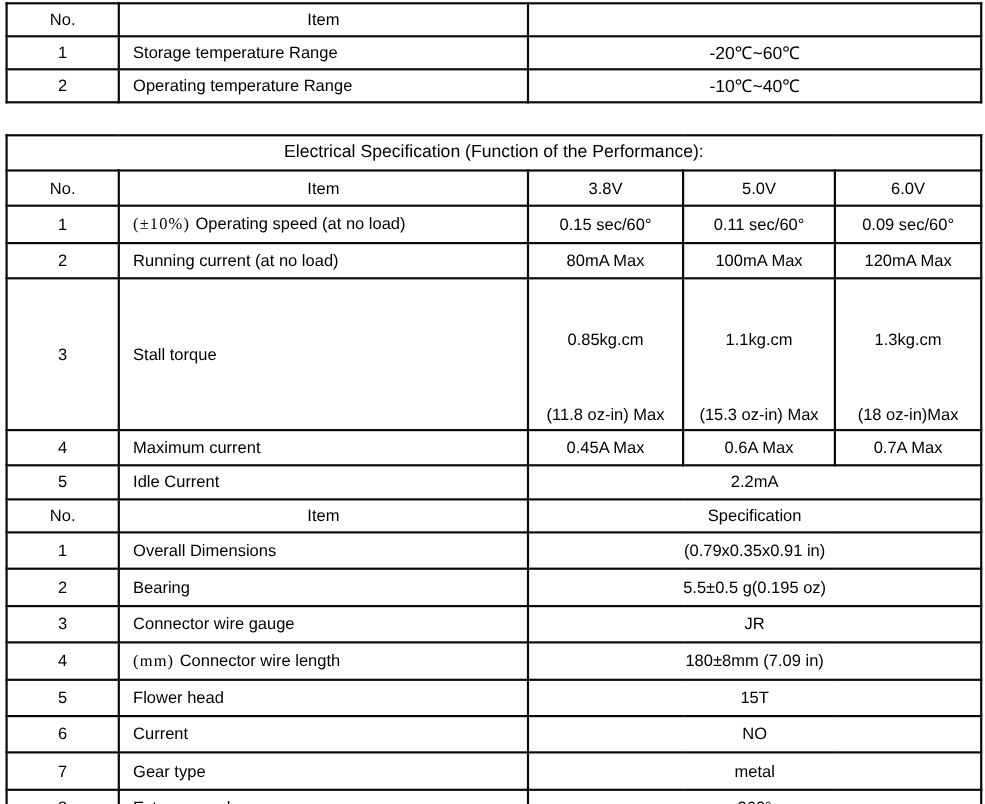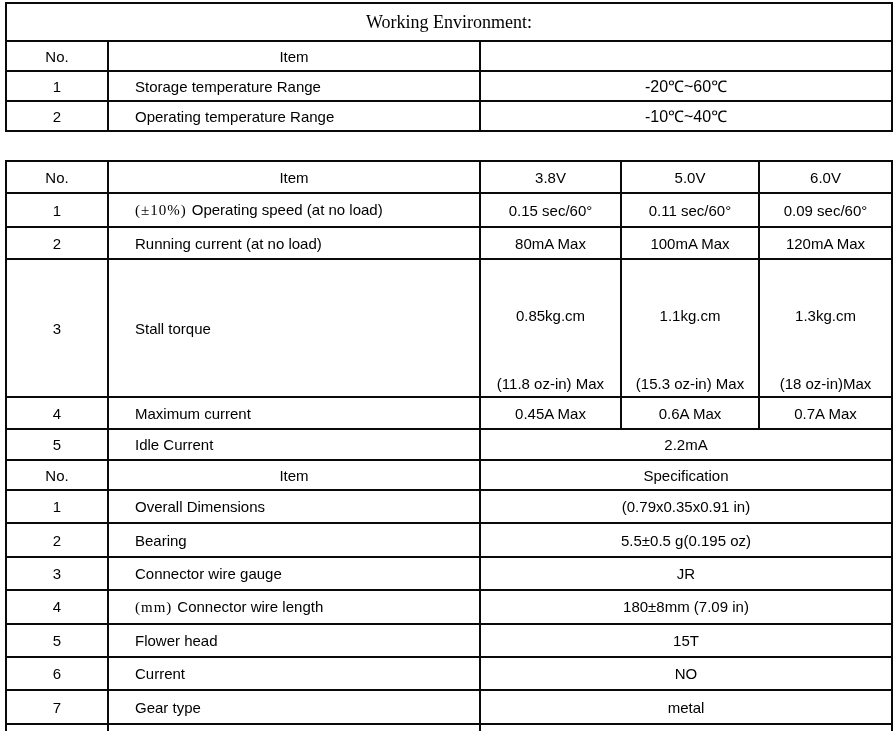--- a/index.html
+++ b/index.html
@@ -27,21 +27,21 @@
     padding: 0;
     vertical-align: middle;
     font-size: 15px;
     text-align: center;
     overflow: hidden;
     white-space: nowrap;
   }
   .t-working { margin-bottom: 28px; }
   .item-cell {
     text-align: left;
-    padding-left: 26px;
+    padding-left: 12px;
   }
   .title-serif {
     font-family: "Liberation Serif", "DejaVu Serif", serif;
     font-size: 18px;
     text-align: center;
   }
   .title-sans {
     font-size: 16px;
     text-align: center;
   }
@@ -69,23 +69,20 @@
 
 <div class="page">
 
   <table class="t-working">
     <colgroup>
         <col style="width:102px">
         <col style="width:372px">
         <col style="width:412px">
       </colgroup>
     <tbody>
-        <tr class="h38">
-      <td colspan="3" class="title-serif">Working Environment:</td>
-    </tr>
     <tr class="h30">
       <td>No.</td>
       <td>Item</td>
       <td></td>
     </tr>
     <tr class="h30">
       <td>1</td>
       <td class="item-cell">Storage temperature Range</td>
       <td class="serif-val">-20℃~60℃</td>
     </tr>
@@ -100,20 +97,23 @@
   <table>
     <colgroup>
         <col style="width:102px">
         <col style="width:372px">
         <col style="width:141px">
         <col style="width:138px">
         <col style="width:133px">
       </colgroup>
 
     <tbody>
+        <tr class="h32">
+      <td colspan="5" class="title-sans">Electrical Specification (Function of the Performance):</td>
+    </tr>
     <tr class="h32">
       <td>No.</td>
       <td>Item</td>
       <td>3.8V</td>
       <td>5.0V</td>
       <td>6.0V</td>
     </tr>
 
     <tr class="h34">
       <td>1</td>

